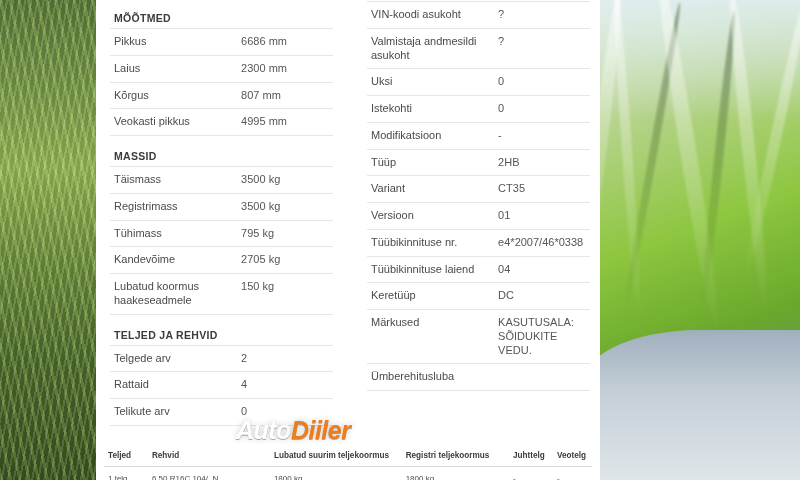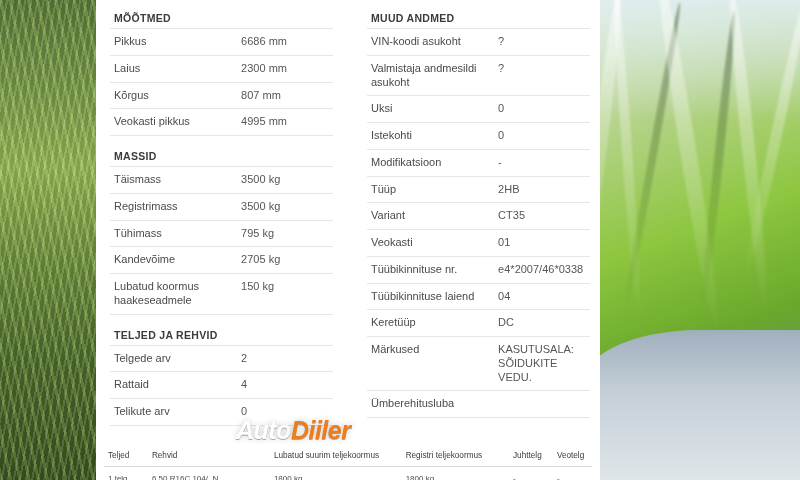--- a/index.html
+++ b/index.html
@@ -118,21 +118,21 @@
     position: relative;
   }
   table.axle {
     width: 100%;
     border-collapse: collapse;
     font-size: 8px;
     color: #4a4a4a;
   }
   table.axle th {
     text-align: left;
-    font-weight: normal;
+    font-weight: bold;
     font-size: 8.2px;
     color: #3b3b3b;
     padding: 6px 4px;
     border-bottom: 1px solid #d8d8d8;
     white-space: nowrap;
   }
   table.axle td {
     padding: 6px 4px;
     vertical-align: top;
     line-height: 1.45;
@@ -252,21 +252,20 @@
           <td class="k">Telikute arv</td>
           <td class="v">0</td>
         </tr>
       </tbody>
         </table>
 
     </div>
 
     <div class="col right">
 
-      <h3 class="section">MUUD ANDMED</h3>
       <table class="spec">
         <tbody>
             <tr>
           <td class="k">VIN-koodi asukoht</td>
           <td class="v">?</td>
         </tr>
         <tr>
           <td class="k">Valmistaja andmesildi asukoht</td>
           <td class="v">?</td>
         </tr>
@@ -284,21 +283,21 @@
         </tr>
         <tr>
           <td class="k">Tüüp</td>
           <td class="v">2HB</td>
         </tr>
         <tr>
           <td class="k">Variant</td>
           <td class="v">CT35</td>
         </tr>
         <tr>
-          <td class="k">Veokasti</td>
+          <td class="k">Versioon</td>
           <td class="v">01</td>
         </tr>
         <tr>
           <td class="k">Tüübikinnituse nr.</td>
           <td class="v">e4*2007/46*0338</td>
         </tr>
         <tr>
           <td class="k">Tüübikinnituse laiend</td>
           <td class="v">04</td>
         </tr>

